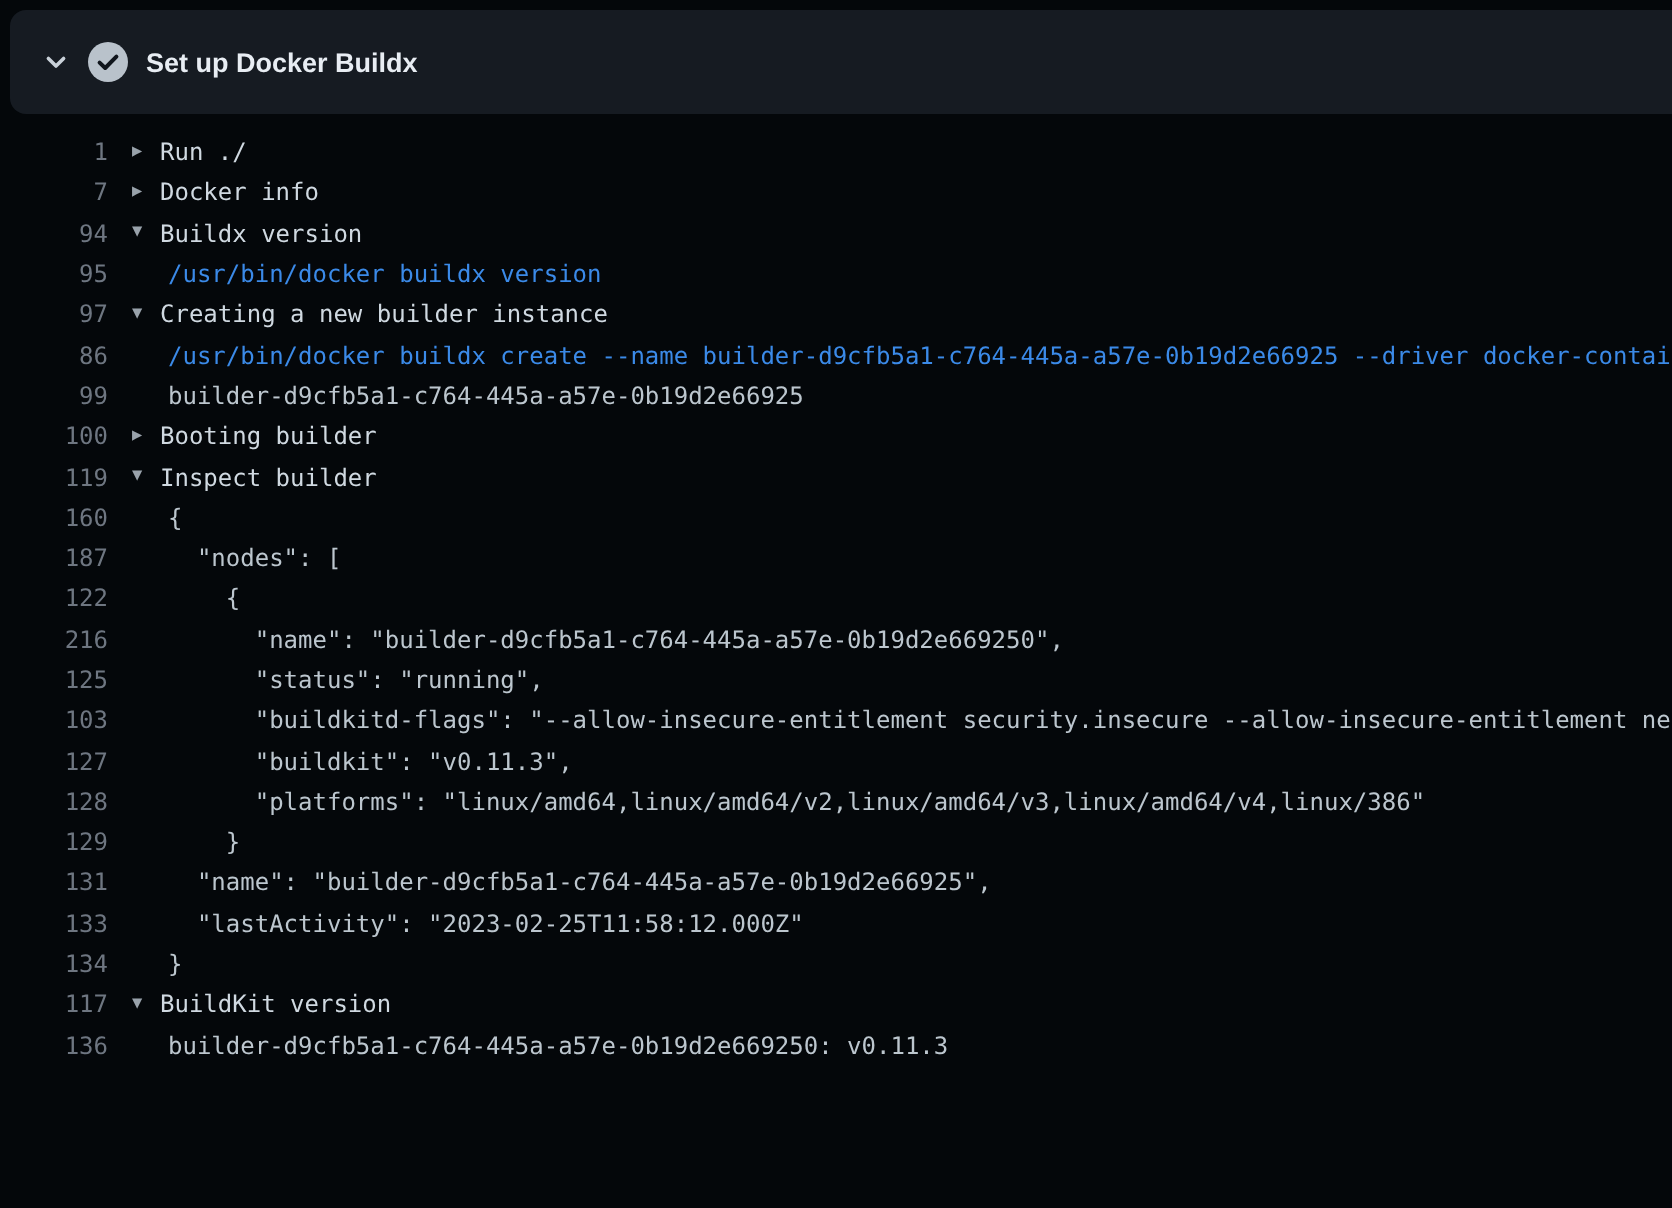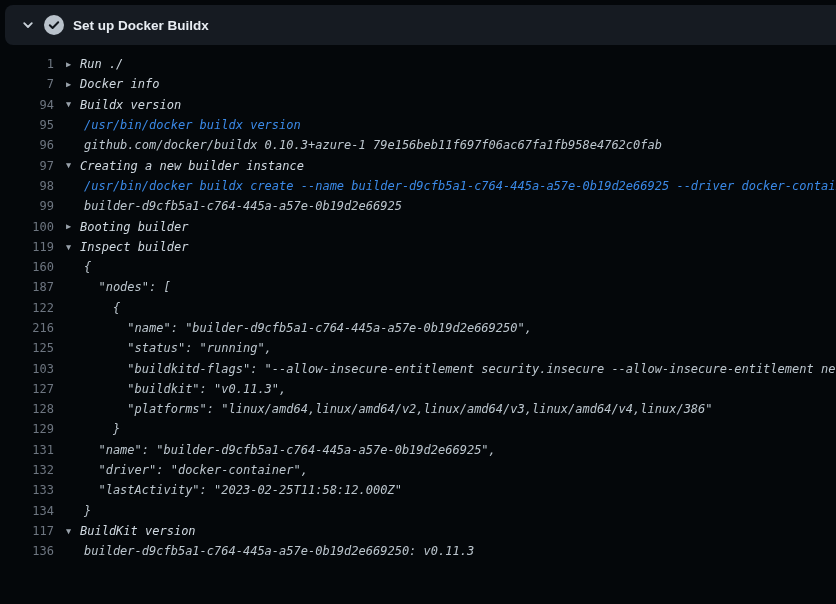--- a/index.html
+++ b/index.html
@@ -5,21 +5,21 @@
   html, body { margin: 0; padding: 0; }
   body {
     width: 836px; height: 604px;
     background: var(--background, #04070a);
     overflow: hidden;
     font-family: "DejaVu Sans Mono", "Liberation Mono", monospace;
   }
   .step-header {
     margin: 5px 0 0 5px;
     width: calc(100% - 5px);
-    height: 40px;
+    height: 52px;
     box-sizing: border-box;
     background: var(--header-bg, #161b22);
     border-radius: 8px 0 0 8px;
     display: flex;
     align-items: center;
     padding: 0 16px;
     cursor: pointer;
   }
   .chev { width: 14px; height: 14px; flex: none; display: flex; align-items: center; justify-content: center; }
   .status-ic { width: 20px; height: 20px; flex: none; margin-left: 9px; }
@@ -47,21 +47,21 @@
     user-select: none;
   }
   .toggle {
     width: 14px; flex: none;
     margin-left: 12px;
     font-size: 8.5px;
     line-height: 1;
     color: var(--toggle, #99a2ab);
     cursor: pointer;
   }
-  .txt { font-size: 12px; padding-left: 4px; color: var(--log-text, #bcc6ce); font-style: italic; }
+  .txt { font-size: 12px; padding-left: 4px; color: var(--log-text, #bcc6ce); }
   .txt.group { padding-left: 0; color: var(--group-title, #d0d9e1); }
   .txt.command { color: var(--command-text, #3b8ae8); }
 </style>
 </head>
 <body style="--background: #04070a; --header-bg: #161b22; --title: #e8edf3; --line-number: #6e7681; --toggle: #99a2ab; --log-text: #bcc6ce; --group-title: #d0d9e1; --command-text: #3b8ae8; --check-circle: #b9c2cb; --check-mark: #10151c; --chevron-stroke: #c9d1d9;">
 
 <div class="step-header">
   <span class="chev">
     <svg width="14" height="14" viewBox="0 0 14 14">
       <path d="M3.2 5.2 L7 9 L10.8 5.2" fill="none" stroke="#c9d1d9" stroke-width="1.8" stroke-linecap="round" stroke-linejoin="round"></path>
@@ -92,31 +92,26 @@
     <span class="num">94</span>
     <span class="toggle">▼</span>
     <span class="txt group">Buildx version</span>
   </div>
       <div class="row">
     <span class="num">95</span>
     <span class="toggle"></span>
     <span class="txt command">/usr/bin/docker buildx version</span>
   </div>
       <div class="row">
-    <span class="num">96</span>
-    <span class="toggle"></span>
-    <span class="txt output">github.com/docker/buildx 0.10.3+azure-1 79e156beb11f697f06ac67fa1fb958e4762c0fab</span>
-  </div>
-      <div class="row">
     <span class="num">97</span>
     <span class="toggle">▼</span>
     <span class="txt group">Creating a new builder instance</span>
   </div>
       <div class="row">
-    <span class="num">98</span>
+    <span class="num">86</span>
     <span class="toggle"></span>
     <span class="txt command">/usr/bin/docker buildx create --name builder-d9cfb5a1-c764-445a-a57e-0b19d2e66925 --driver docker-container</span>
   </div>
       <div class="row">
     <span class="num">99</span>
     <span class="toggle"></span>
     <span class="txt output">builder-d9cfb5a1-c764-445a-a57e-0b19d2e66925</span>
   </div>
       <div class="row">
     <span class="num">100</span>
@@ -172,25 +167,20 @@
     <span class="num">129</span>
     <span class="toggle"></span>
     <span class="txt output">    }</span>
   </div>
       <div class="row">
     <span class="num">131</span>
     <span class="toggle"></span>
     <span class="txt output">  "name": "builder-d9cfb5a1-c764-445a-a57e-0b19d2e66925",</span>
   </div>
       <div class="row">
-    <span class="num">132</span>
-    <span class="toggle"></span>
-    <span class="txt output">  "driver": "docker-container",</span>
-  </div>
-      <div class="row">
     <span class="num">133</span>
     <span class="toggle"></span>
     <span class="txt output">  "lastActivity": "2023-02-25T11:58:12.000Z"</span>
   </div>
       <div class="row">
     <span class="num">134</span>
     <span class="toggle"></span>
     <span class="txt output">}</span>
   </div>
       <div class="row">

